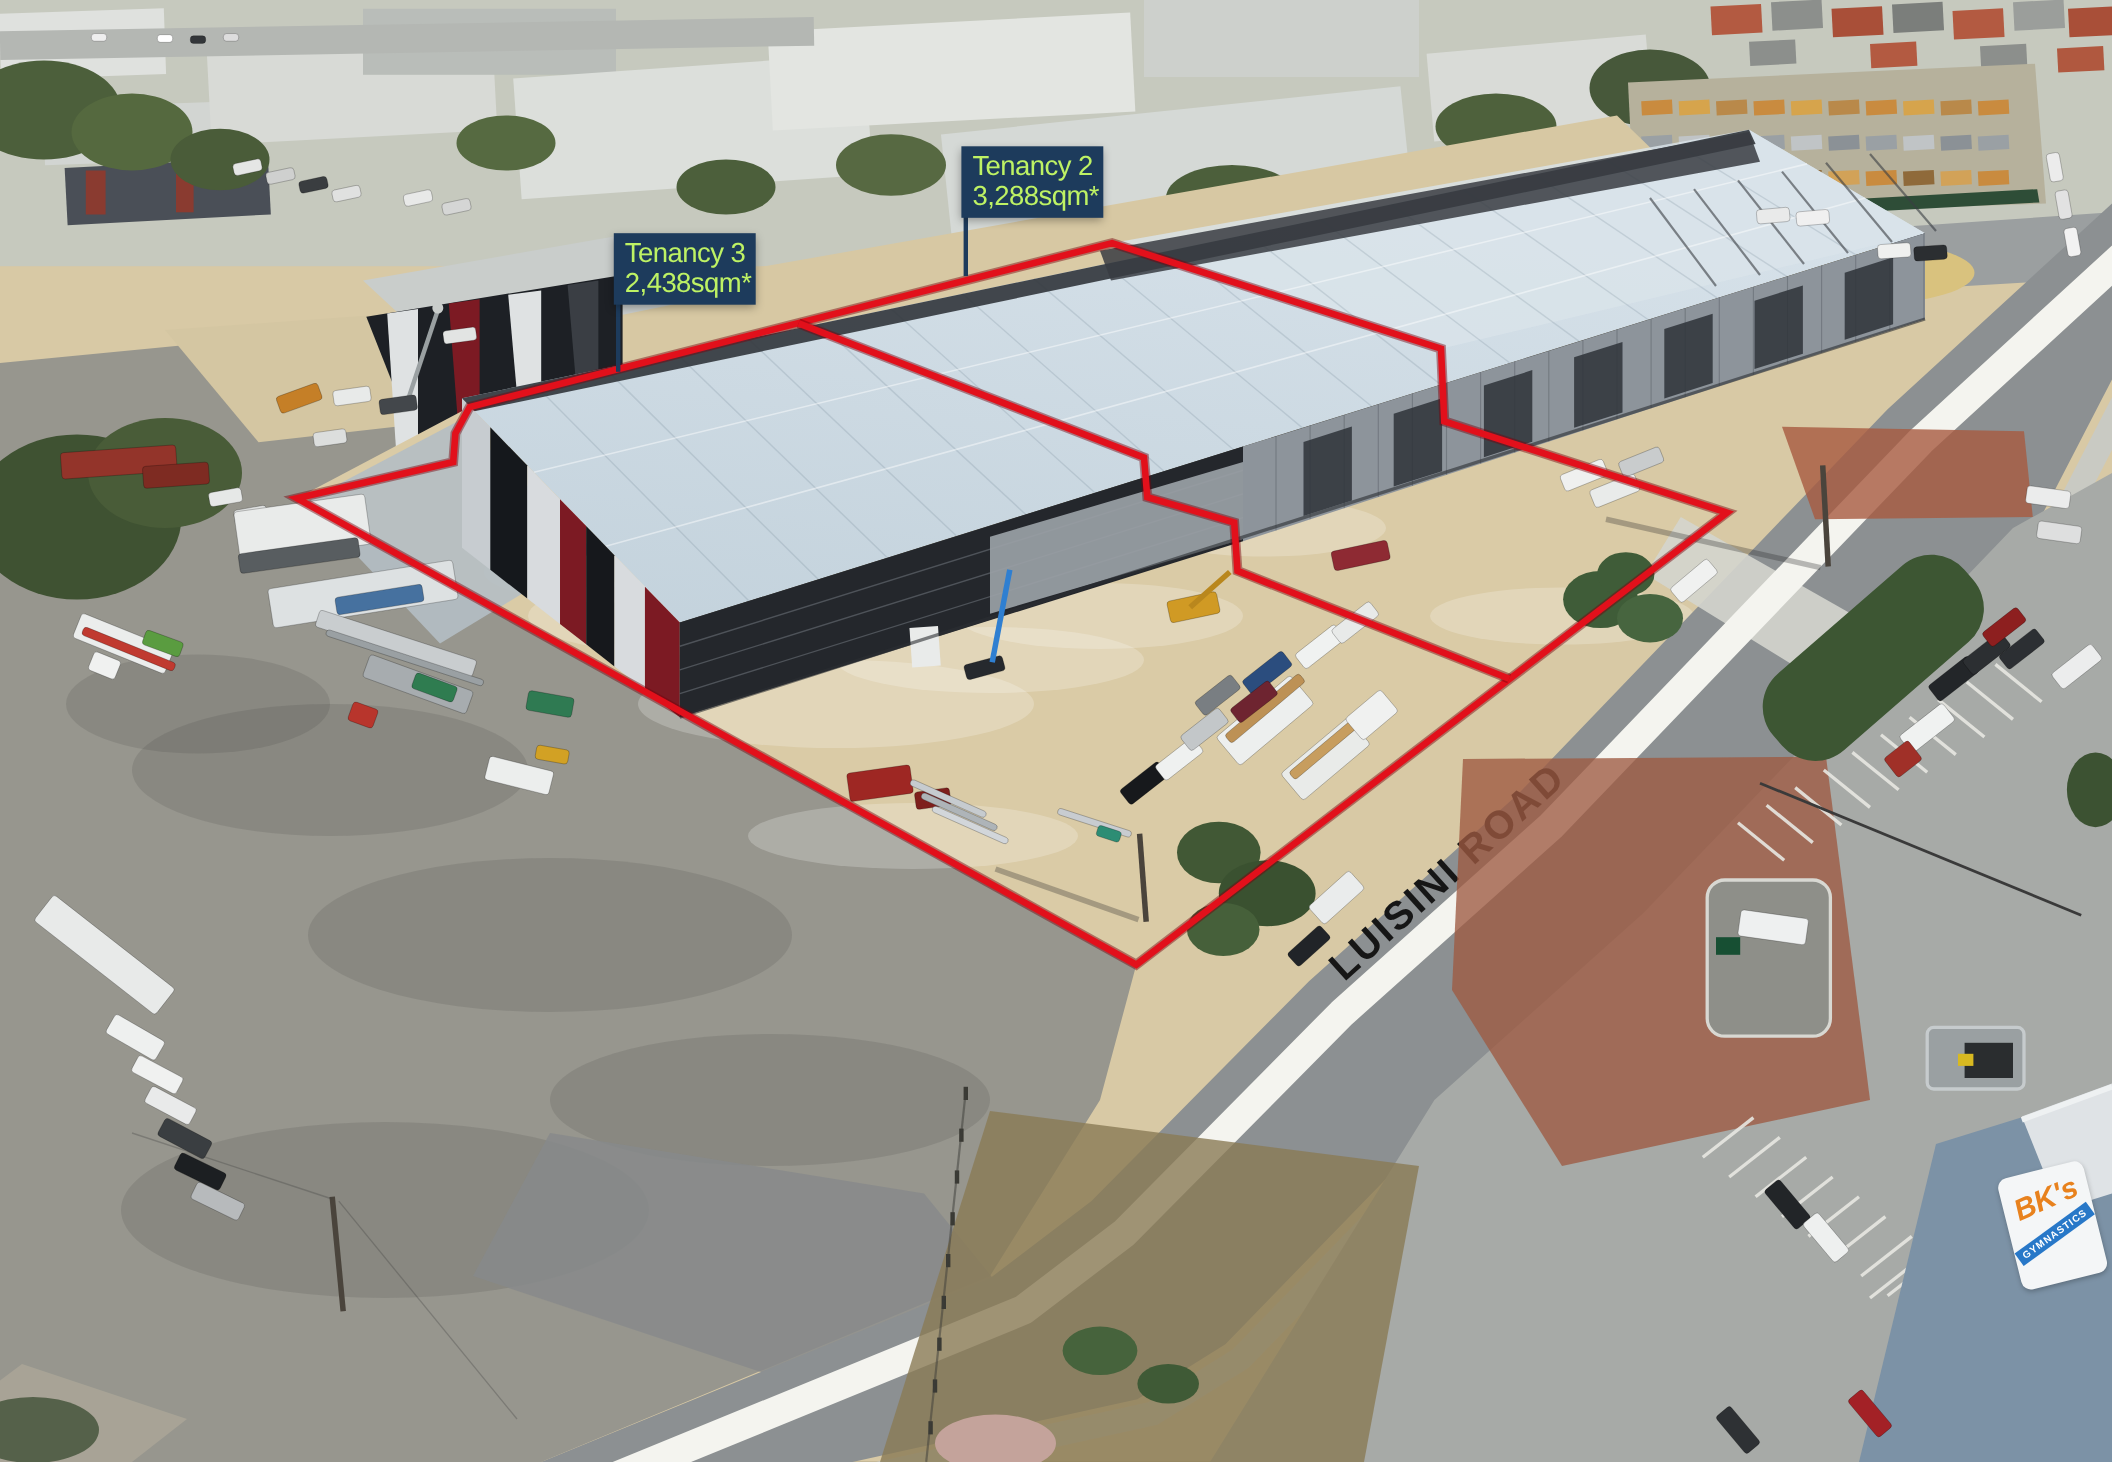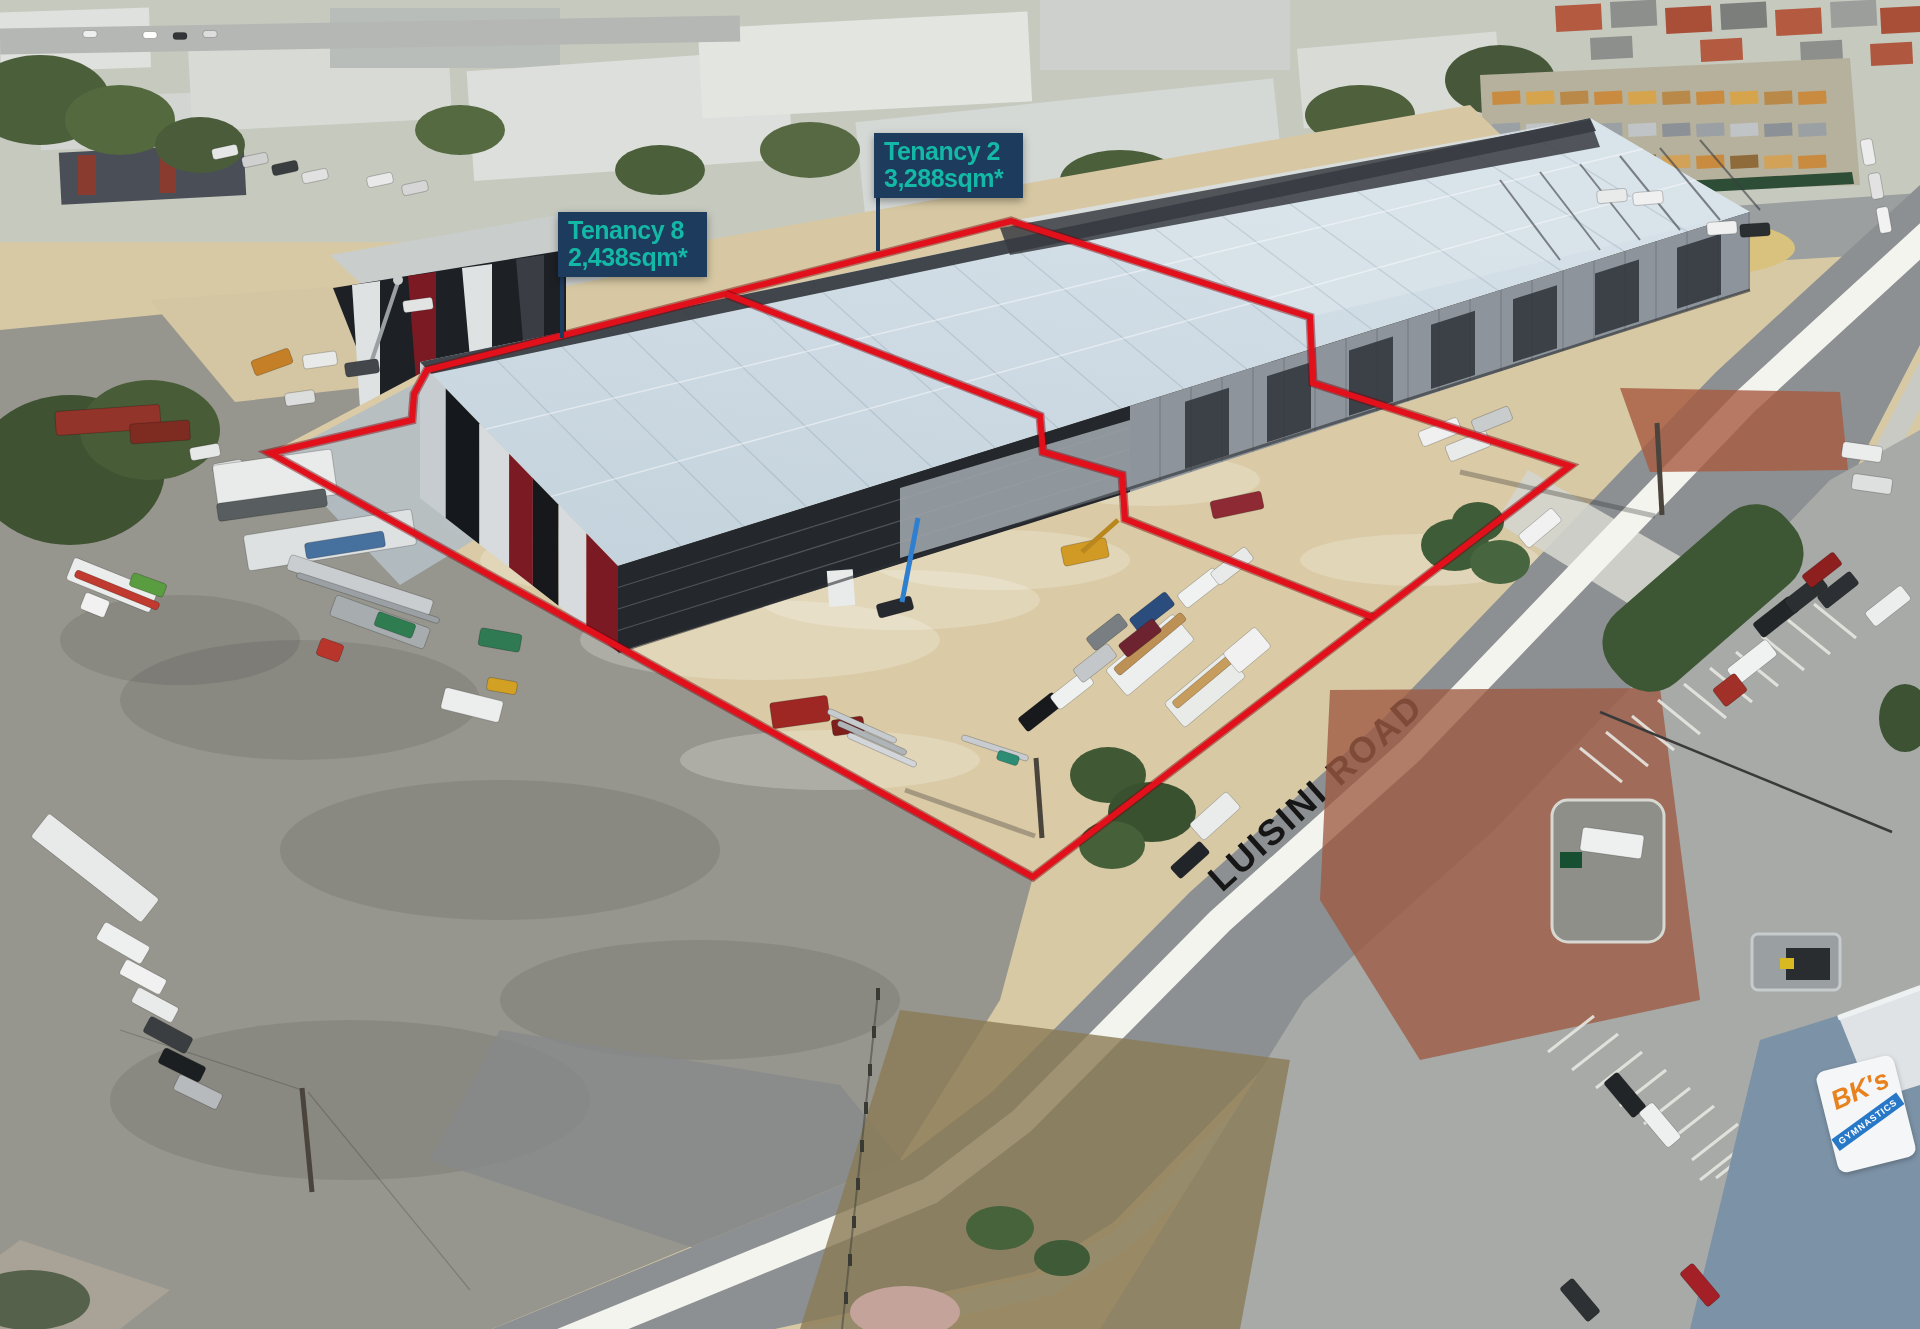--- a/index.html
+++ b/index.html
@@ -3,22 +3,22 @@
 <meta charset="utf-8">
 <style>
   :root{
     --c-red:#e2101b; --c-navy:#1d3b5c; --c-roof:#ccd9e2; --c-band:#f4f4ef;
     --c-asphalt:#8c9092; --c-sand:#d8c9a5;
   }
   html,body{margin:0;padding:0;background:#222;}
   .stage{position:relative;width:1920px;height:1329px;overflow:hidden;
          font-family:"Liberation Sans",sans-serif;background:var(--c-sand);}
   .stage svg{position:absolute;inset:0;display:block;}
-  .tenancy-label{position:absolute;background:var(--c-navy);color:#14b8a6;
-    padding:5px 20px 7px 10px;font-weight:bold;font-size:25px;line-height:1.06;
+  .tenancy-label{position:absolute;background:var(--c-navy);color:#bef264;
+    padding:5px 4px 7px 10px;font-weight:normal;font-size:25px;line-height:1.06;
     letter-spacing:-0.5px;box-shadow:0 3px 8px rgba(0,0,0,.35);}
   .tenancy-label .t-area{display:block;}
   .leader{position:absolute;width:4px;background:var(--c-navy);}
   .road-text{font-weight:bold;font-size:36px;letter-spacing:2.5px;fill:#161616;}
   .red-line{stroke:var(--c-red);fill:none;stroke-width:6;stroke-linejoin:miter;}
   .red-under{stroke:rgba(120,0,12,.45);fill:none;stroke-width:9;stroke-linejoin:miter;}
   .bks-sign{position:absolute;left:1826px;top:1062px;width:80px;height:104px;
     background:#f4f6f7;border-radius:9px;transform:rotate(-14deg);
     box-shadow:0 2px 5px rgba(0,0,0,.25);overflow:hidden;text-align:center;}
   .bks-top{display:block;margin-top:12px;color:#e8821e;font-weight:bold;
@@ -449,21 +449,21 @@
 </svg>
 
   <div class="leader" style="left:876px;top:195px;height:56px;"></div>
   <div class="tenancy-label" style="left:874px;top:133px;">
     <span class="t-title">Tenancy 2</span>
     <span class="t-area">3,288sqm*</span>
   </div>
 
   <div class="leader" style="left:560px;top:274px;height:64px;"></div>
   <div class="tenancy-label" style="left:558px;top:212px;">
-    <span class="t-title">Tenancy 8</span>
+    <span class="t-title">Tenancy 3</span>
     <span class="t-area">2,438sqm*</span>
   </div>
 
   <div class="bks-sign">
     <span class="bks-top">BK's</span>
     <span class="bks-band">GYMNASTICS</span>
   </div>
 </div>
 
 </body></html>

